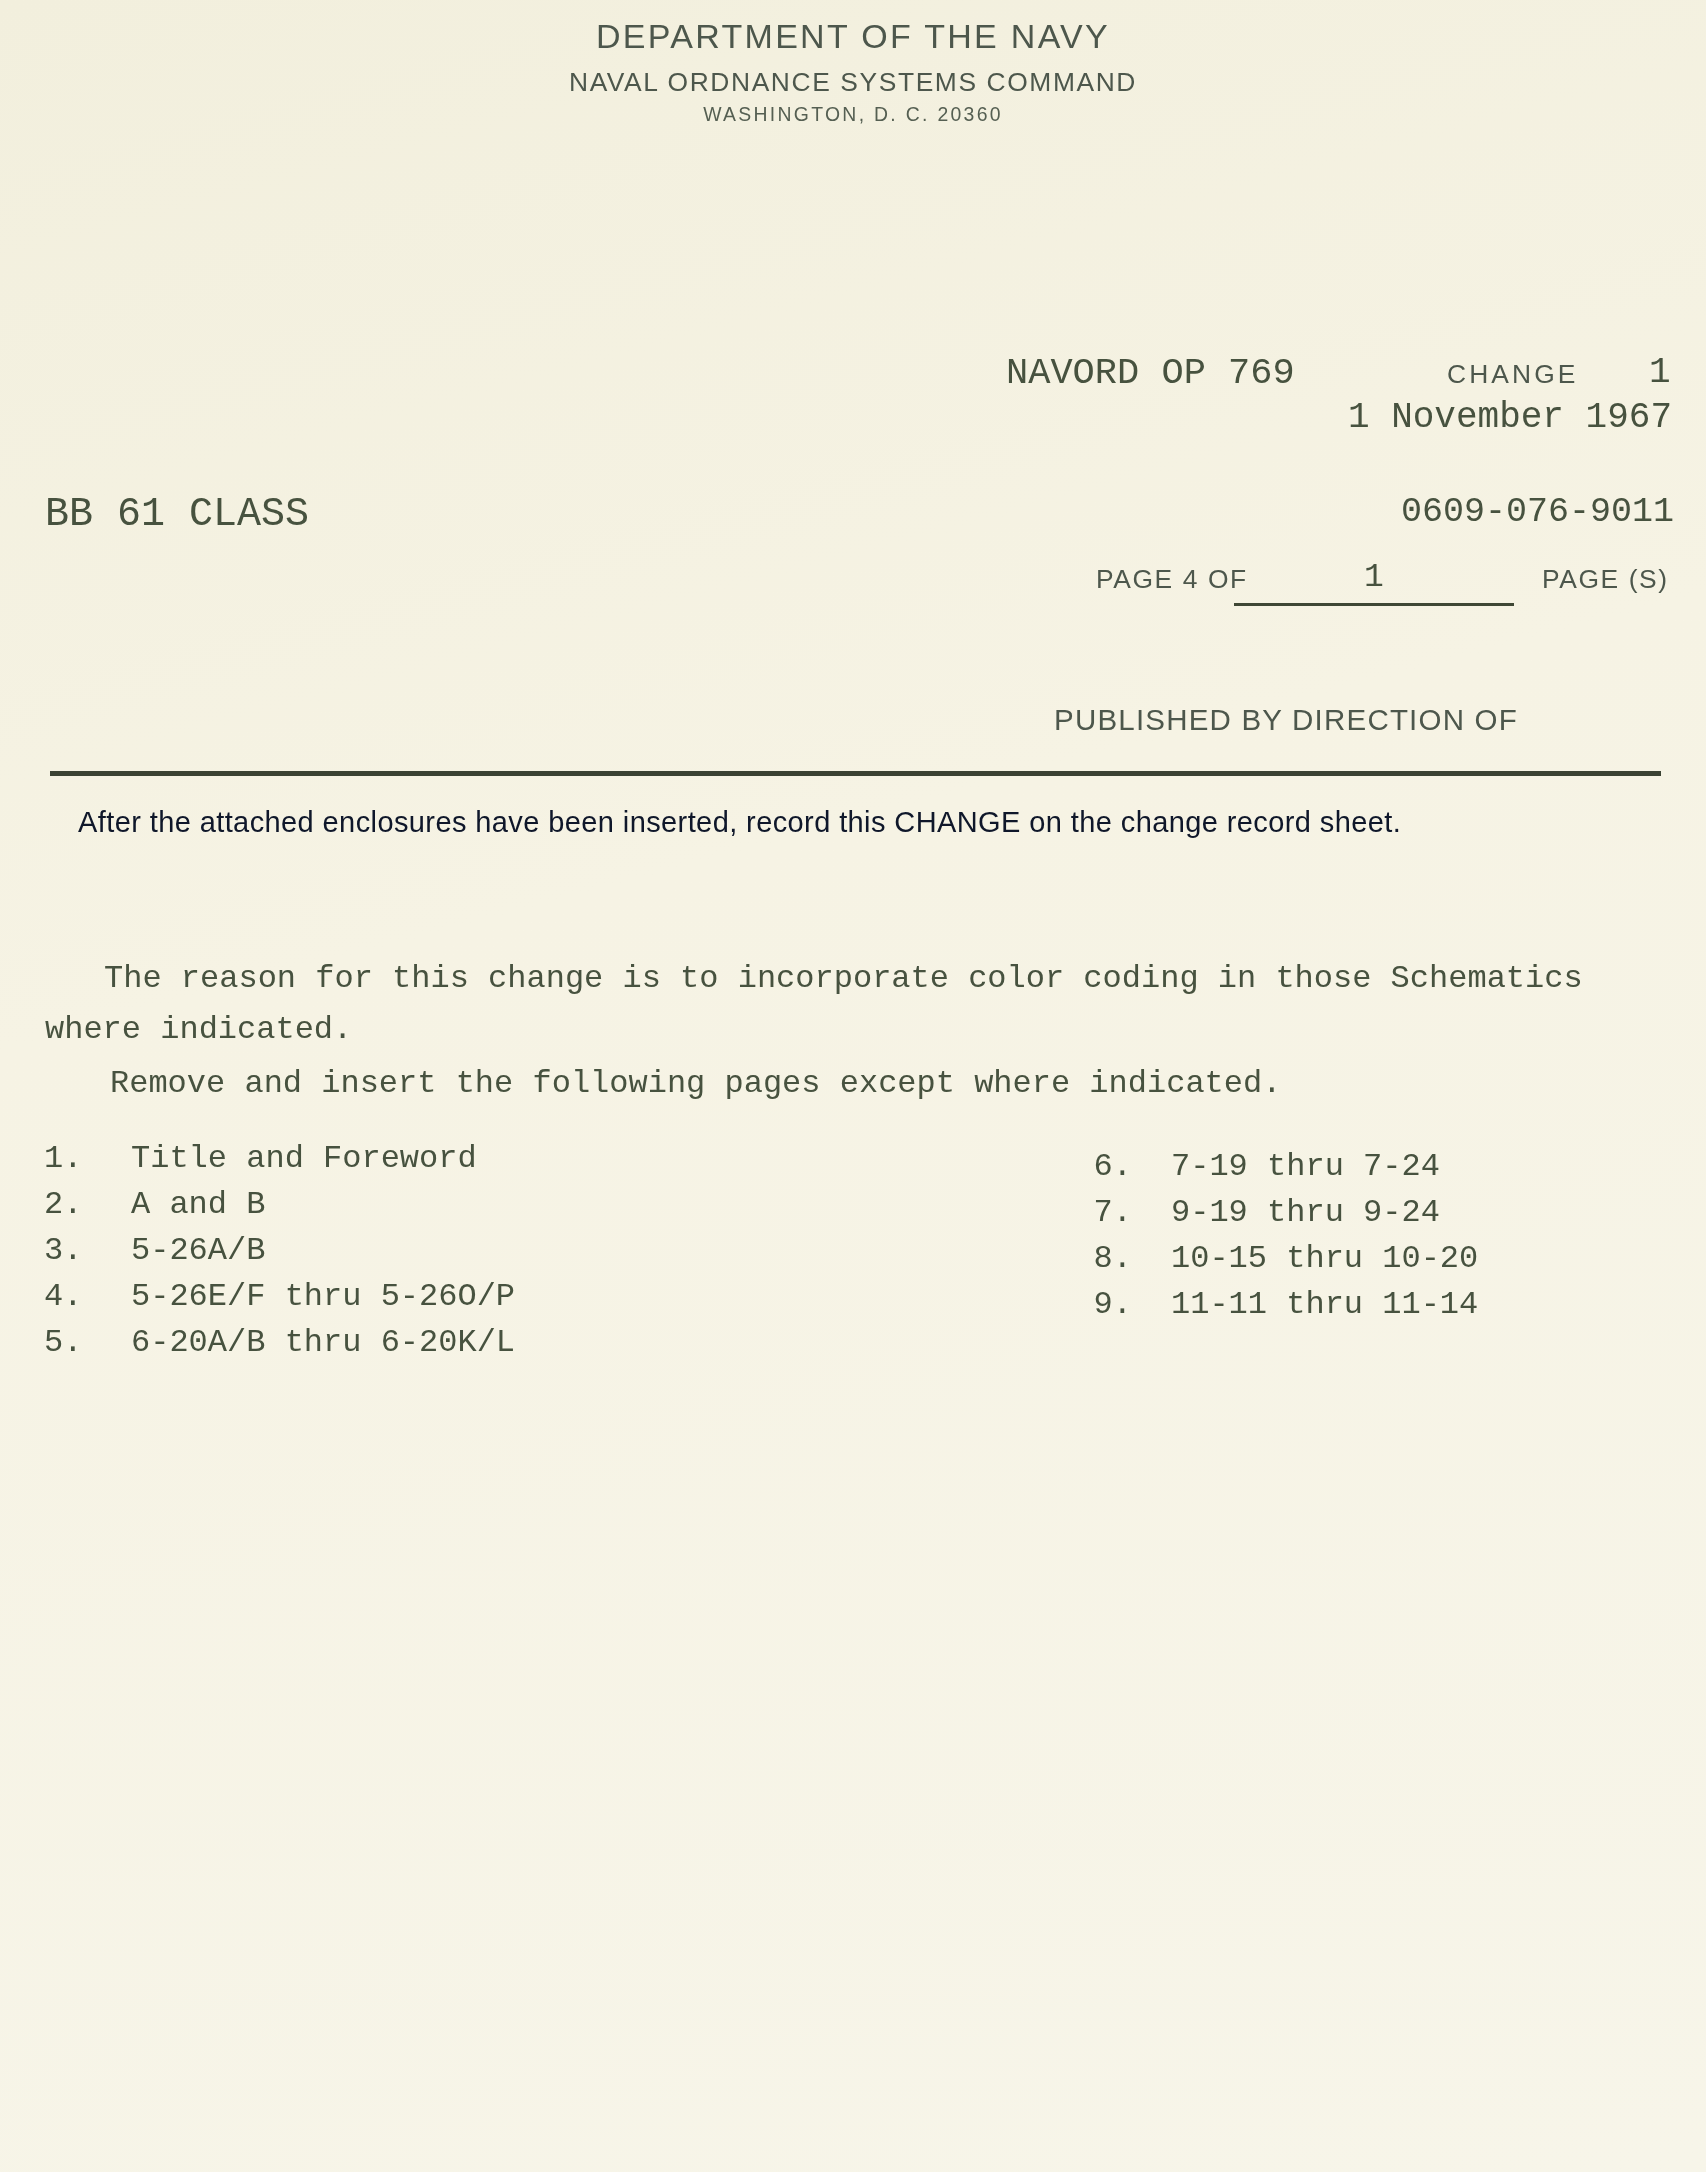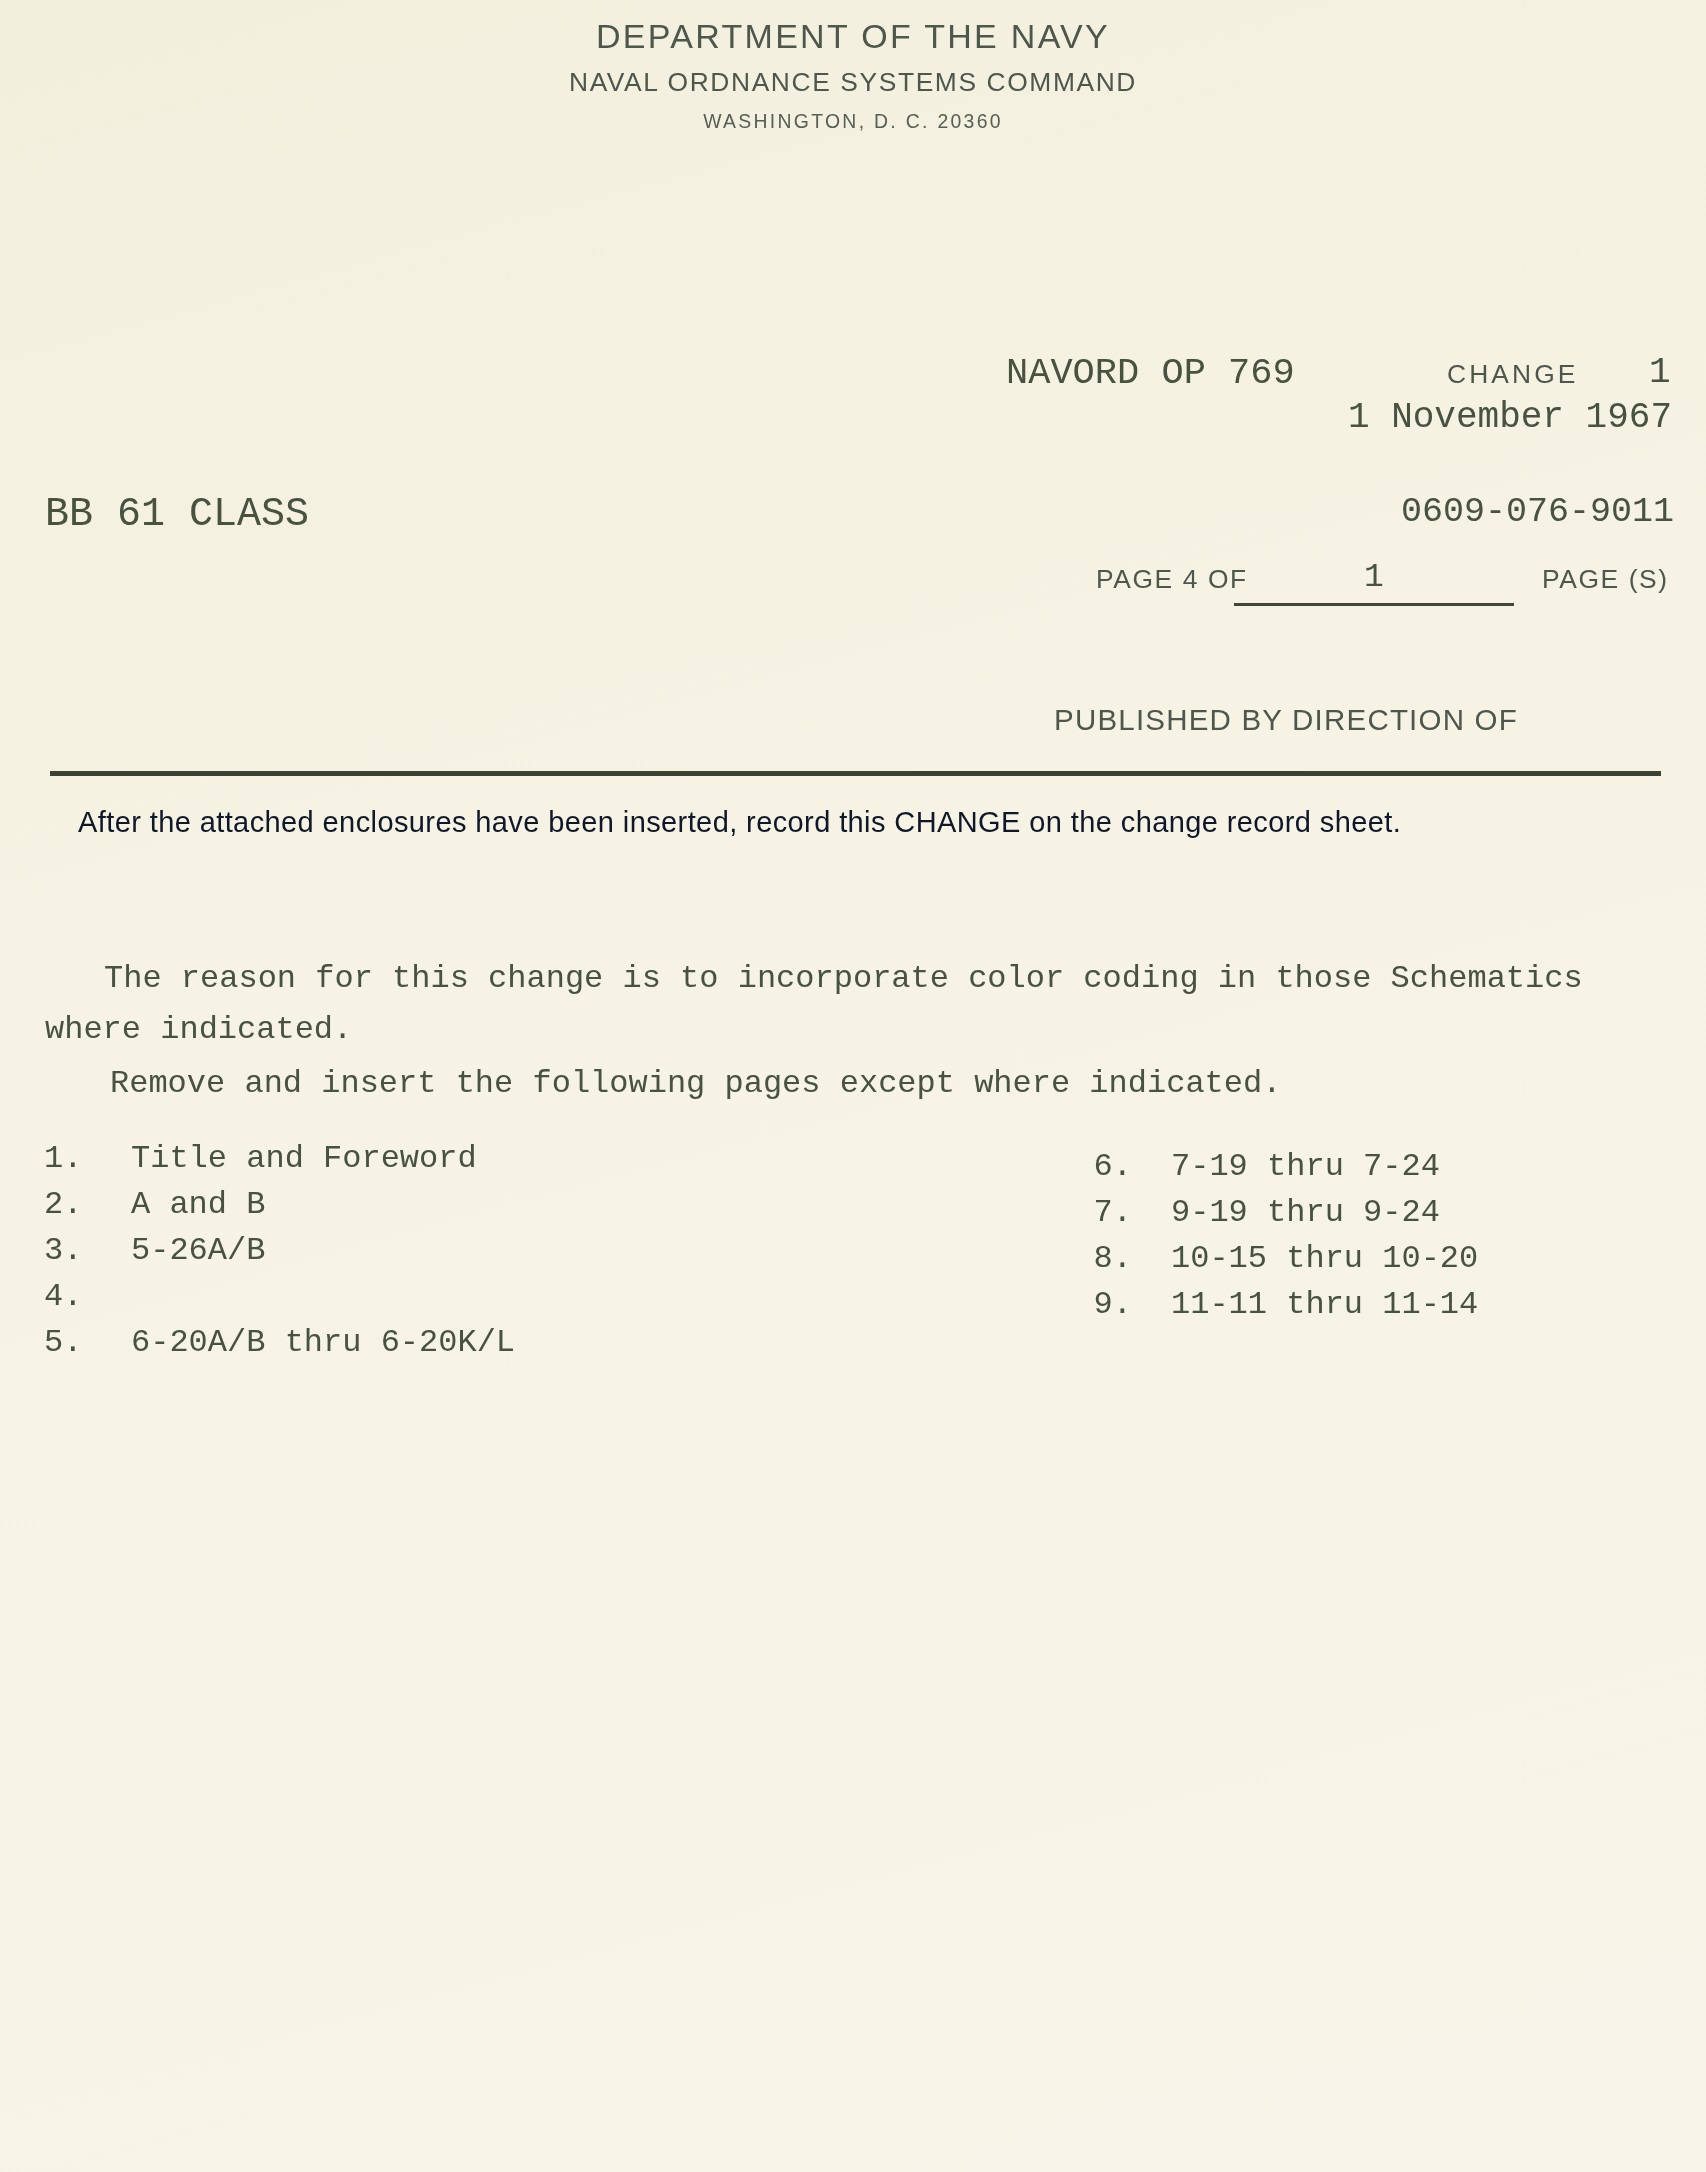--- a/index.html
+++ b/index.html
@@ -8,21 +8,21 @@
     background:linear-gradient(165deg,#f2efdd 0%,#f6f3e4 40%,#f7f5e9 100%);
     position:relative;overflow:hidden;
     font-family:"Liberation Sans",sans-serif;
     color:#4b5447;
   }
   .abs{position:absolute;}
   
   .letterhead{left:0;right:0;top:14px;text-align:center;}
   .lh1{font-size:34px;line-height:45px;letter-spacing:2.3px;color:#4d574c;}
   .lh2{font-size:26.4px;line-height:36px;letter-spacing:1.6px;margin-top:4.7px;color:#4d574c;}
-  .lh3{font-size:19.4px;line-height:29.5px;letter-spacing:2.3px;margin-top:7px;color:#555f52;}
+  .lh3{font-size:19.4px;line-height:29.5px;letter-spacing:2.3px;margin-top:0;color:#555f52;}
   
   .mono{font-family:"Liberation Mono",monospace;color:#47523f;}
   .navord{left:1006px;top:351px;font-size:37px;line-height:45px;}
   .change-label{left:1447px;top:359px;font-size:26.4px;letter-spacing:3.1px;color:#4d574c;}
   .change-num{left:1649px;top:351px;font-size:36px;line-height:44px;}
   .doc-title{left:45px;top:395px;font-size:40px;line-height:48px;white-space:pre;}
   .issue-date{right:34px;top:396px;font-size:36px;line-height:44px;}
   .stock-num{right:32px;top:491px;font-size:35px;line-height:42px;}
   
   .pc-prefix{left:1096px;top:564px;font-size:26.4px;letter-spacing:1.6px;color:#4d574c;}
@@ -91,20 +91,21 @@
   <div class="prow">
     <span class="num">2.</span>
     <span class="txt">A and B</span>
   </div>
   <div class="prow">
     <span class="num">3.</span>
     <span class="txt">5-26A/B</span>
   </div>
   <div class="prow">
     <span class="num">4.</span>
+    <span class="txt">5-26E/F thru 5-26O/P</span>
   </div>
   <div class="prow">
     <span class="num">5.</span>
     <span class="txt">6-20A/B thru 6-20K/L</span>
   </div>
 </div>
 
 <div class="abs mono plist plist-right">
   <div class="prow">
     <span class="num">6.</span>

